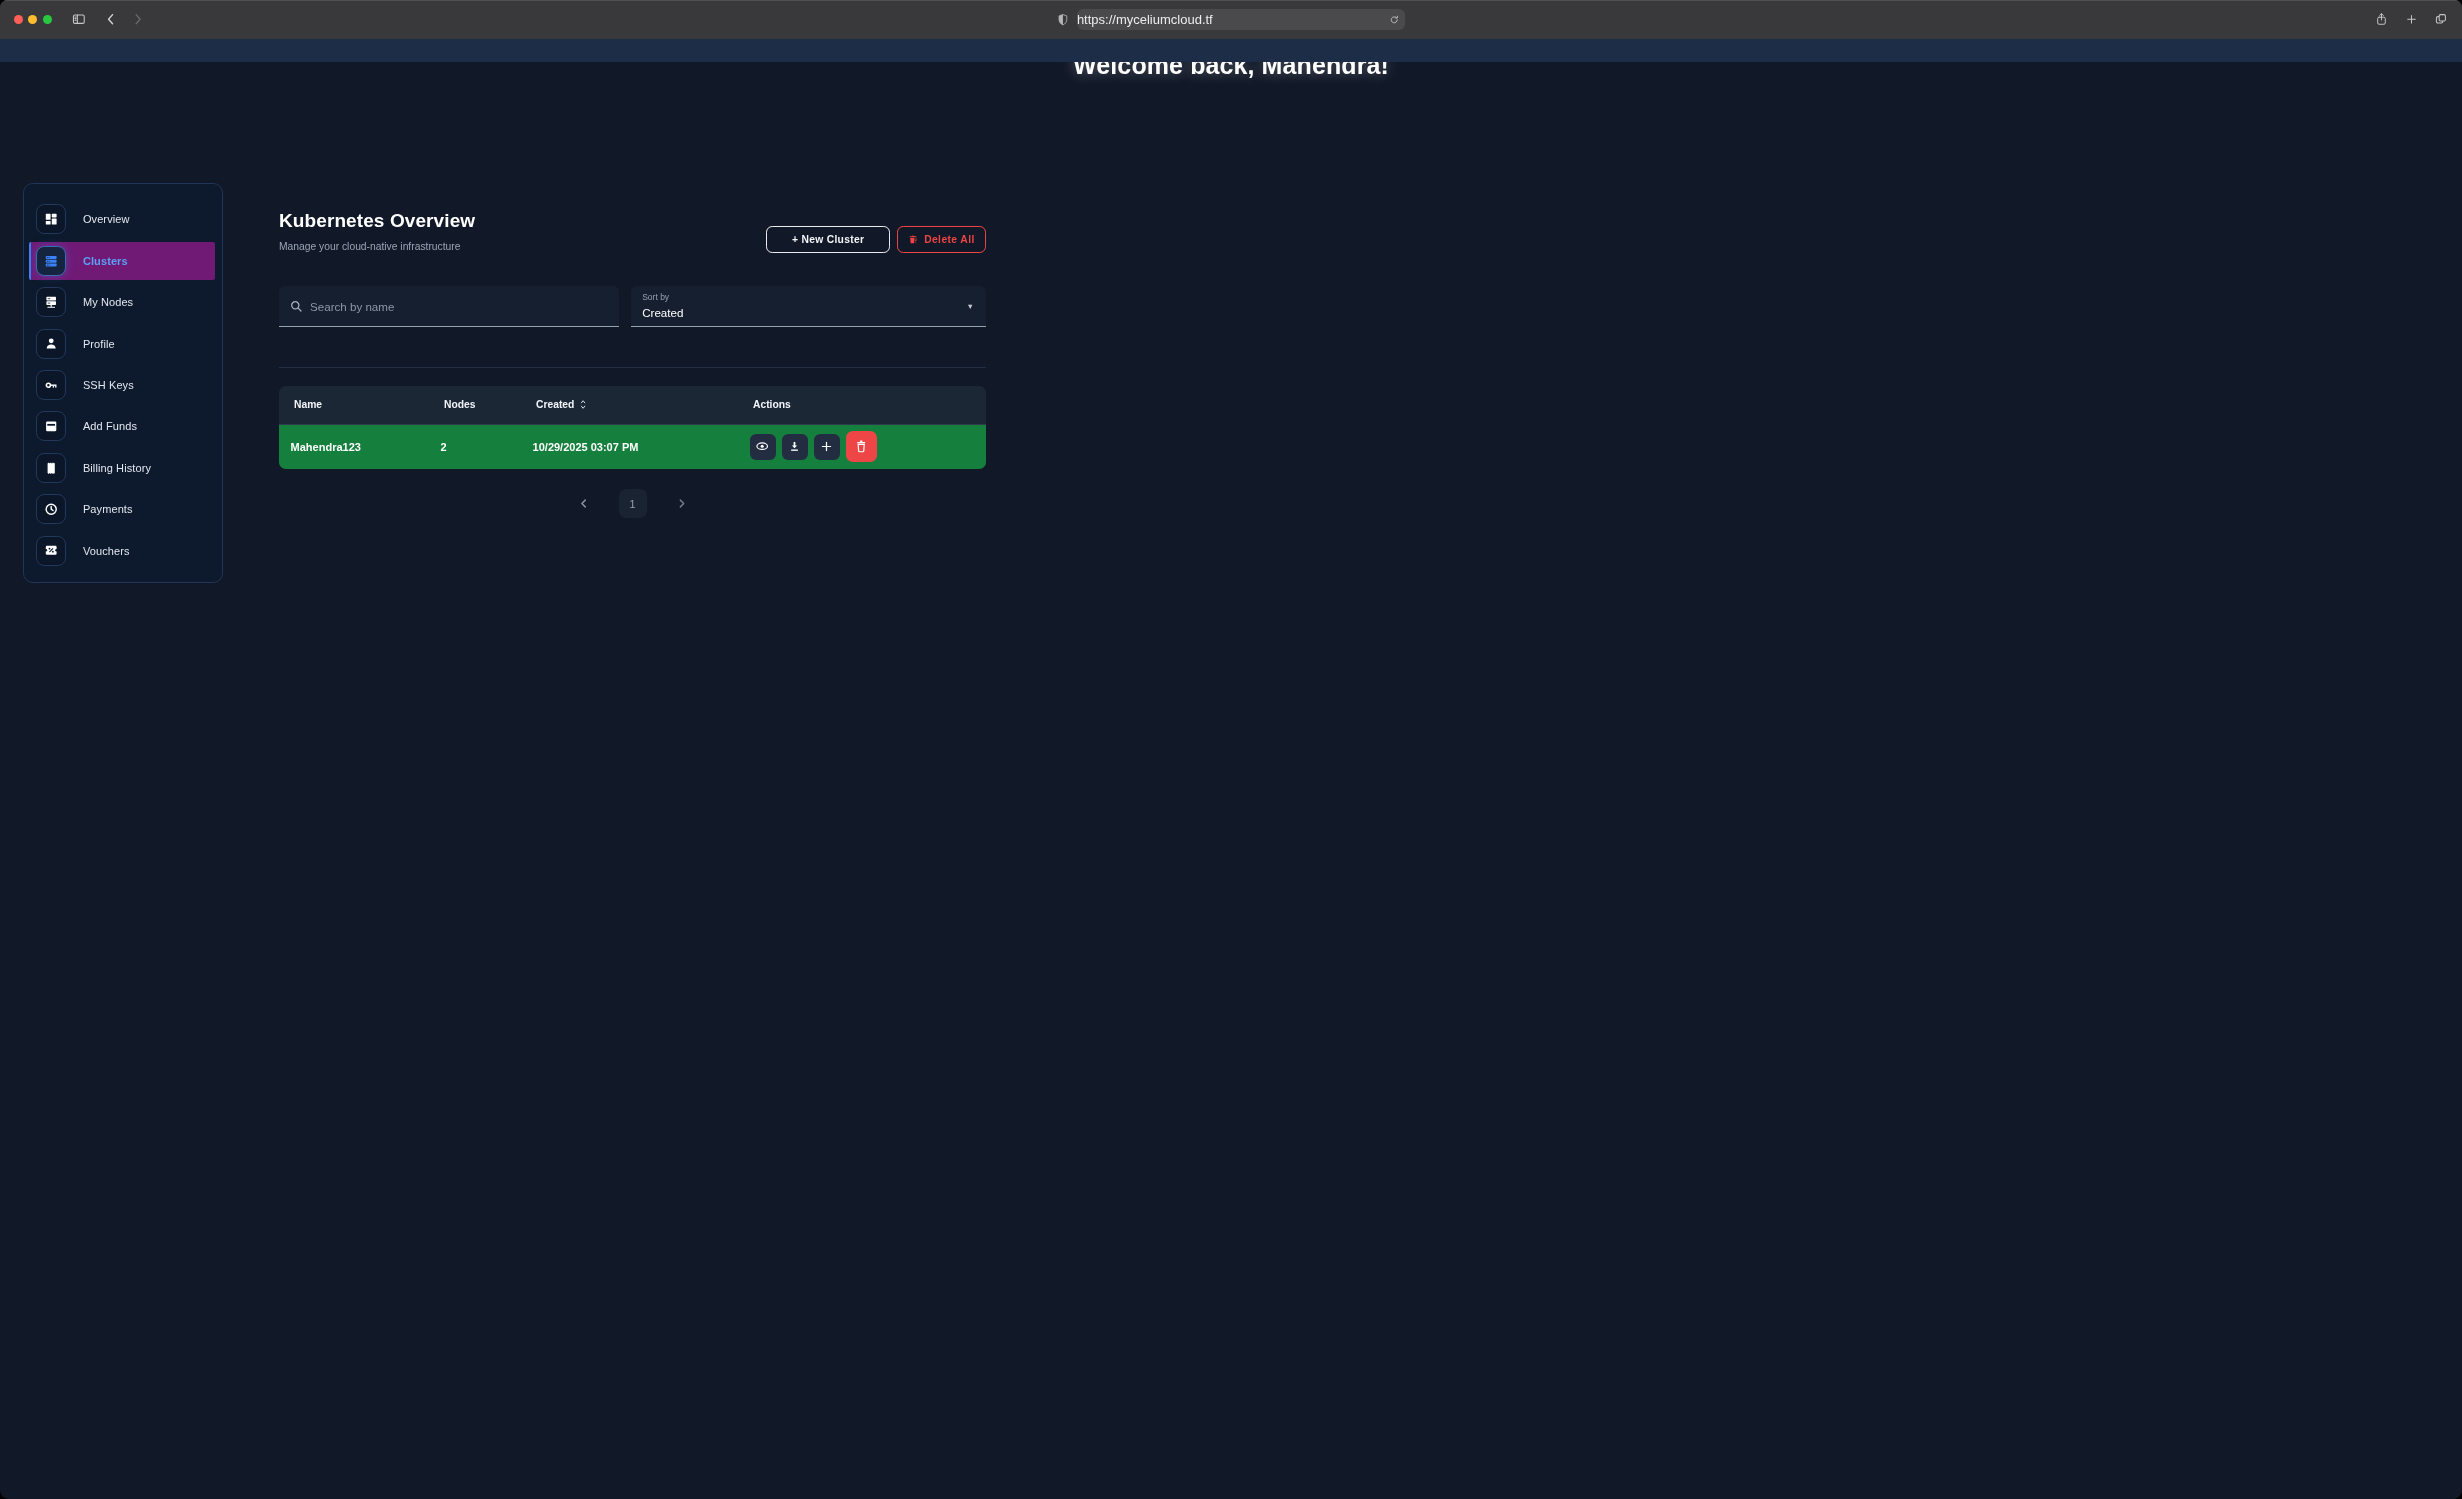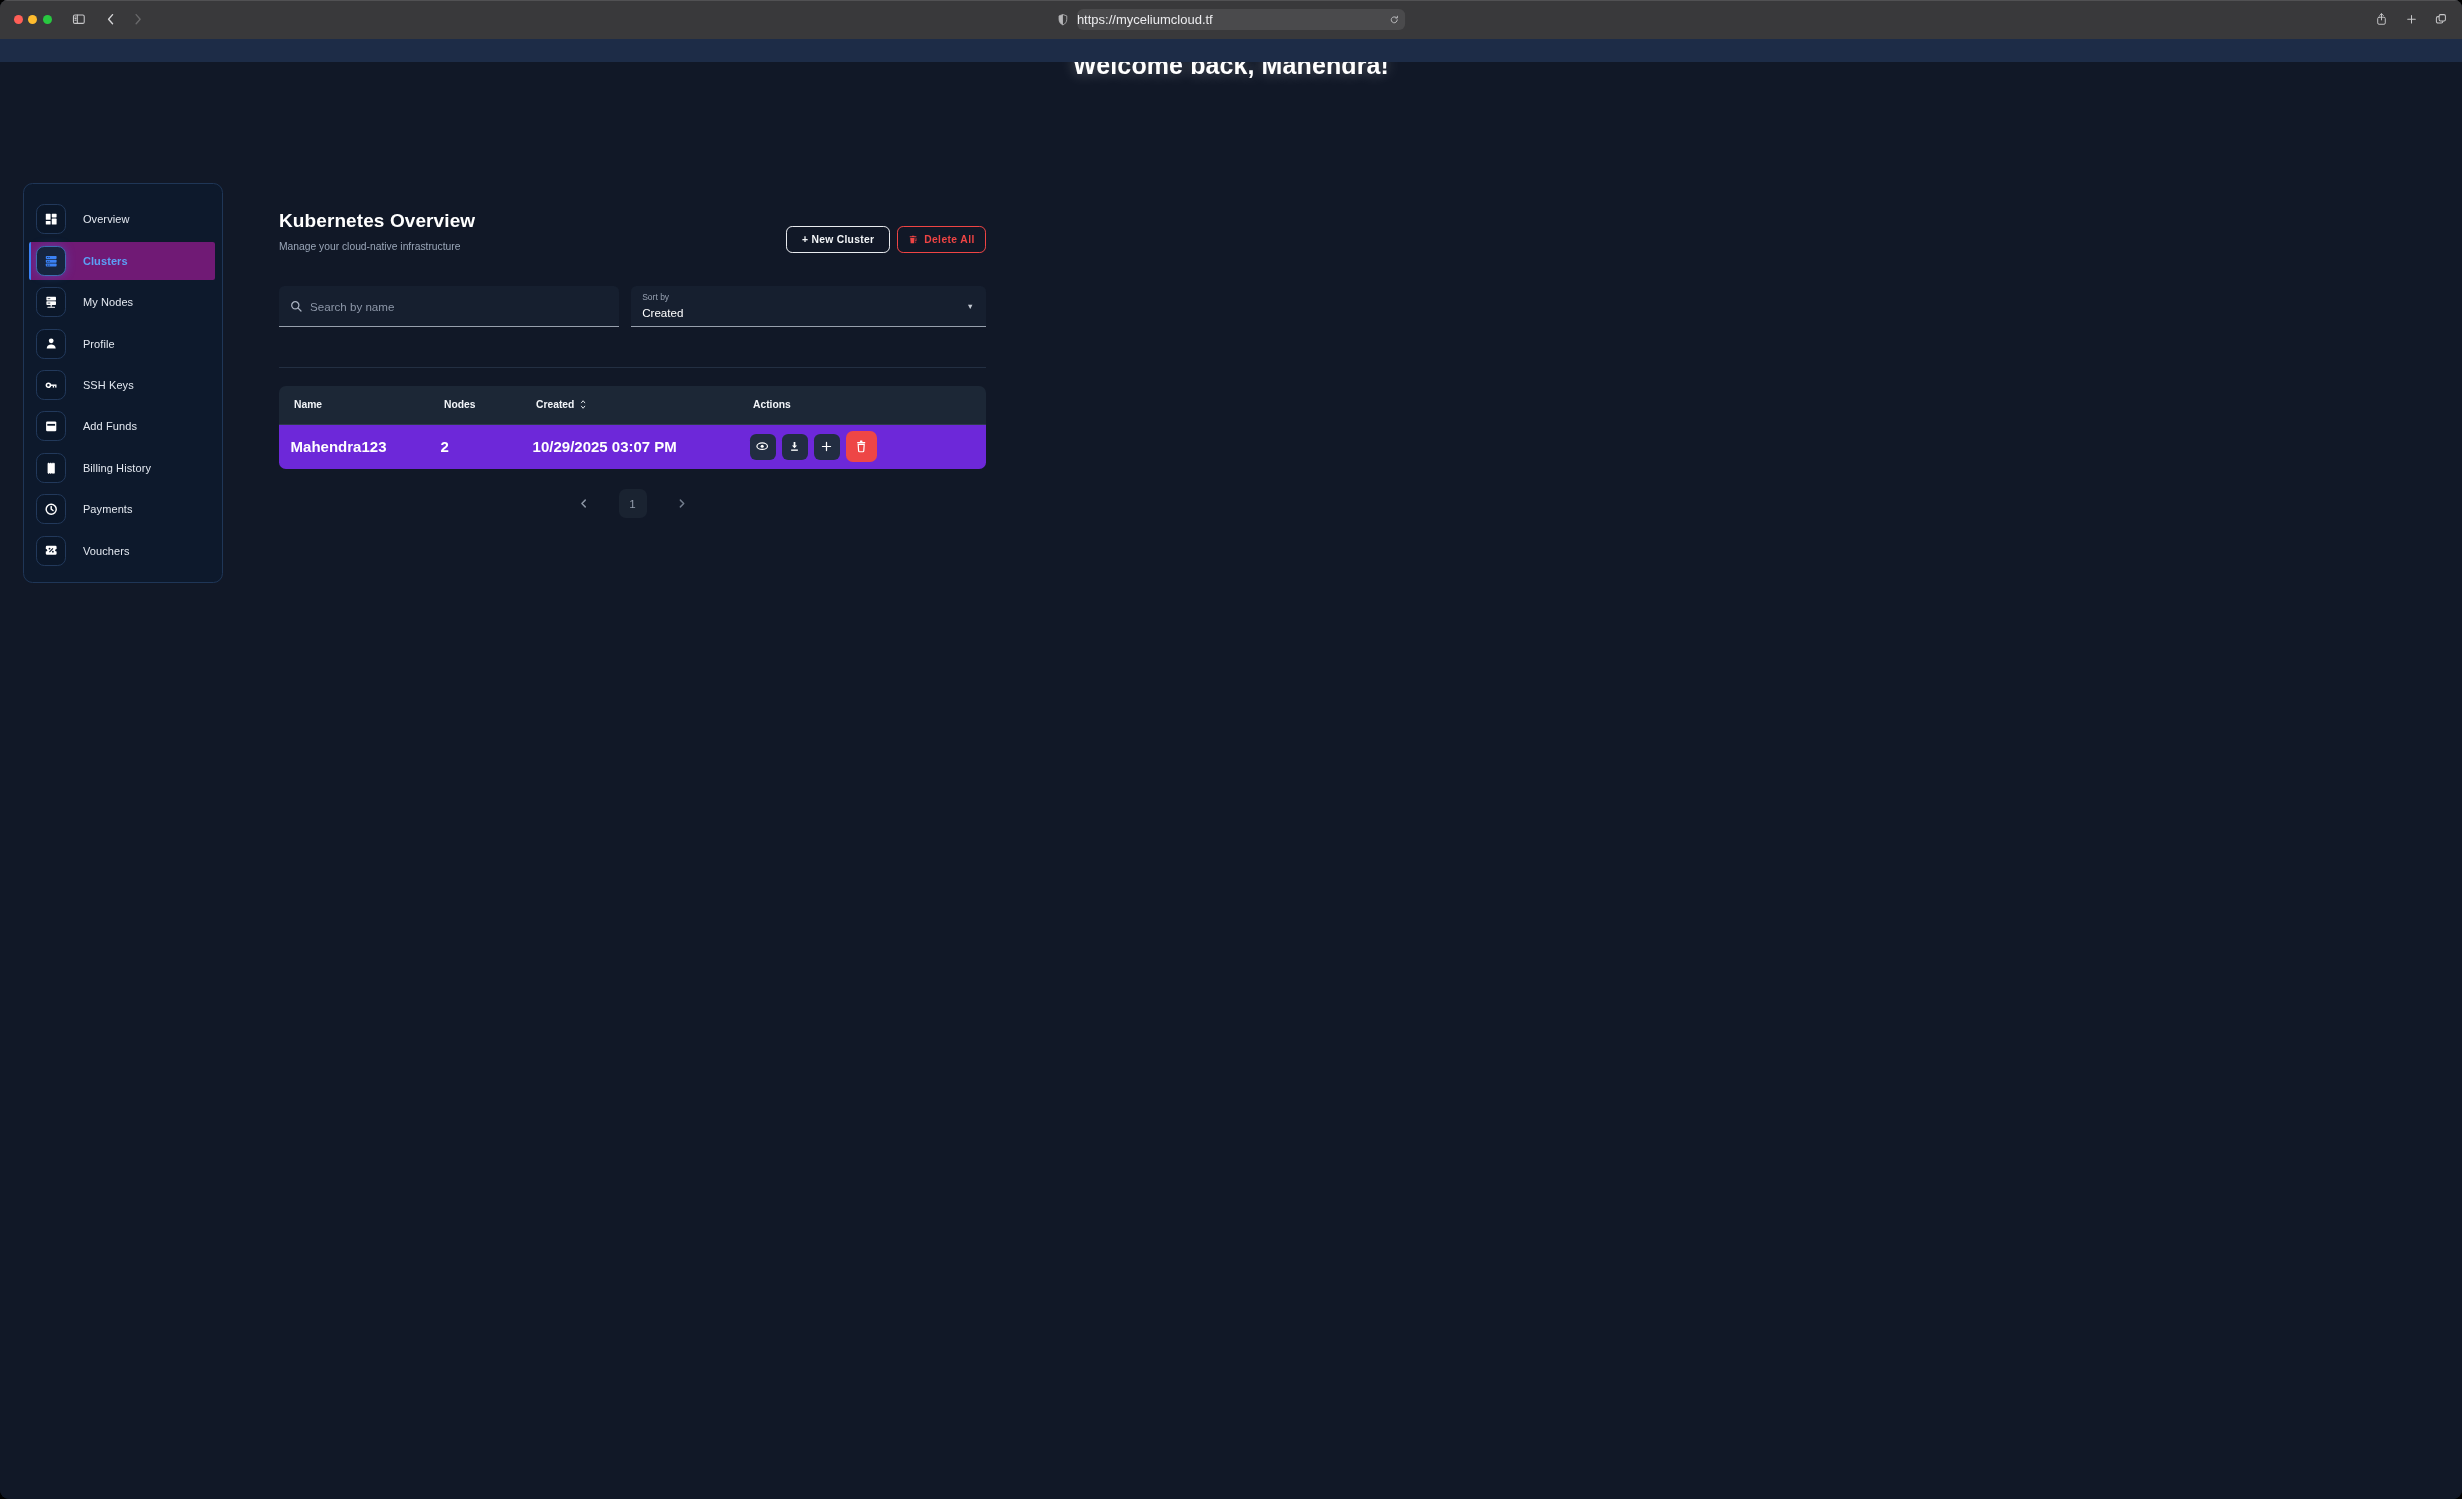--- a/index.html
+++ b/index.html
@@ -51,21 +51,21 @@
   .nav-item.active .nav-label { color:#5ca0f6; font-weight:700; }
 
   
   .main { position:absolute; left:279px; top:171px; width:707px; }
   .main-head { position:relative; }
   .main-title { font-size:19px; font-weight:700; color:#ffffff; letter-spacing:0.1px; }
   .main-sub { margin-top:9px; font-size:10.3px; color:#9aa6b8; }
   .head-buttons { position:absolute; right:0; top:16.4px; display:flex; gap:6.8px; }
   .btn { height:27px; display:flex; align-items:center; justify-content:center; border-radius:6.2px;
          background:transparent; font-family:inherit; font-size:10.3px; font-weight:700; cursor:pointer; }
-  .btn-new { padding:0 15px; border:1.4px solid #e9ebef; color:#f4f6f8; letter-spacing:0.3px; }
+  .btn-new { padding:0 25px; border:1.4px solid #e9ebef; color:#f4f6f8; letter-spacing:0.3px; }
   .btn-del { padding:0 10.3px; border:1.4px solid #ef4444; color:#ef4444; letter-spacing:0.4px; gap:5.5px; }
 
   .filters { margin-top:34px; display:flex; gap:11.6px; }
   .field { height:41px; background:#161f2f; border-radius:5.5px 5.5px 0 0;
            border-bottom:1.4px solid #97a0ad; position:relative; }
   .search-box { width:340px; }
   .search-input { width:100%; height:100%; background:transparent; border:none; outline:none;
                   padding-left:31px; font-size:11.6px; color:#e5e7eb; font-family:inherit; }
   .search-input::placeholder { color:#8d97a8; opacity:1; }
   .search-ico { position:absolute; left:10.3px; top:13px; color:#a9b2c1; pointer-events:none; }
@@ -74,22 +74,22 @@
   .sort-value { position:absolute; left:11.6px; bottom:6.8px; font-size:11.6px; color:#ffffff; }
   .sort-caret { position:absolute; right:11.6px; top:16.4px; font-size:7.5px; color:#c3c9d2; }
 
   .divider { margin-top:40px; height:0.7px; background:#232f42; }
 
   .table-card { margin-top:18px; border-radius:6.8px; overflow:hidden; }
   .thead { height:39px; background:#1c2736; border-bottom:0.7px solid #2e3a4e;
            display:grid; grid-template-columns:150px 92px 217px 1fr;
            align-items:center; padding-left:15px; font-size:10.3px; font-weight:700; color:#f2f5f9; }
   .th-created { display:flex; align-items:center; gap:4.8px; }
-  .trow { height:44px; background:#6d28d9; display:grid; grid-template-columns:150px 92px 217px 1fr;
-          align-items:center; padding-left:11.6px; font-size:15px; font-weight:600; color:#ffffff; }
+  .trow { height:44px; background:#15803d; display:grid; grid-template-columns:150px 92px 217px 1fr;
+          align-items:center; padding-left:11.6px; font-size:11px; font-weight:600; color:#ffffff; }
   .actions { display:flex; align-items:center; gap:6.2px; }
   .abtn { width:26px; height:26px; border-radius:6.2px; background:#222d41; border:none; cursor:pointer;
           display:flex; align-items:center; justify-content:center; color:#fff; }
   .abtn.trash { width:31px; height:31px; border-radius:6.8px; background:#ee4646; }
 
   .pagination { margin-top:20.5px; display:flex; justify-content:center; align-items:center; gap:29px; }
   .pg-chev { background:none; border:none; cursor:pointer; color:#8a93a2; display:flex; }
   .pg-chev.next { color:#727c8c; }
   .pg-num { width:28px; height:29px; border-radius:6.8px; background:#1a2331; color:#949dac;
             font-size:11.6px; display:flex; align-items:center; justify-content:center; cursor:pointer; }

